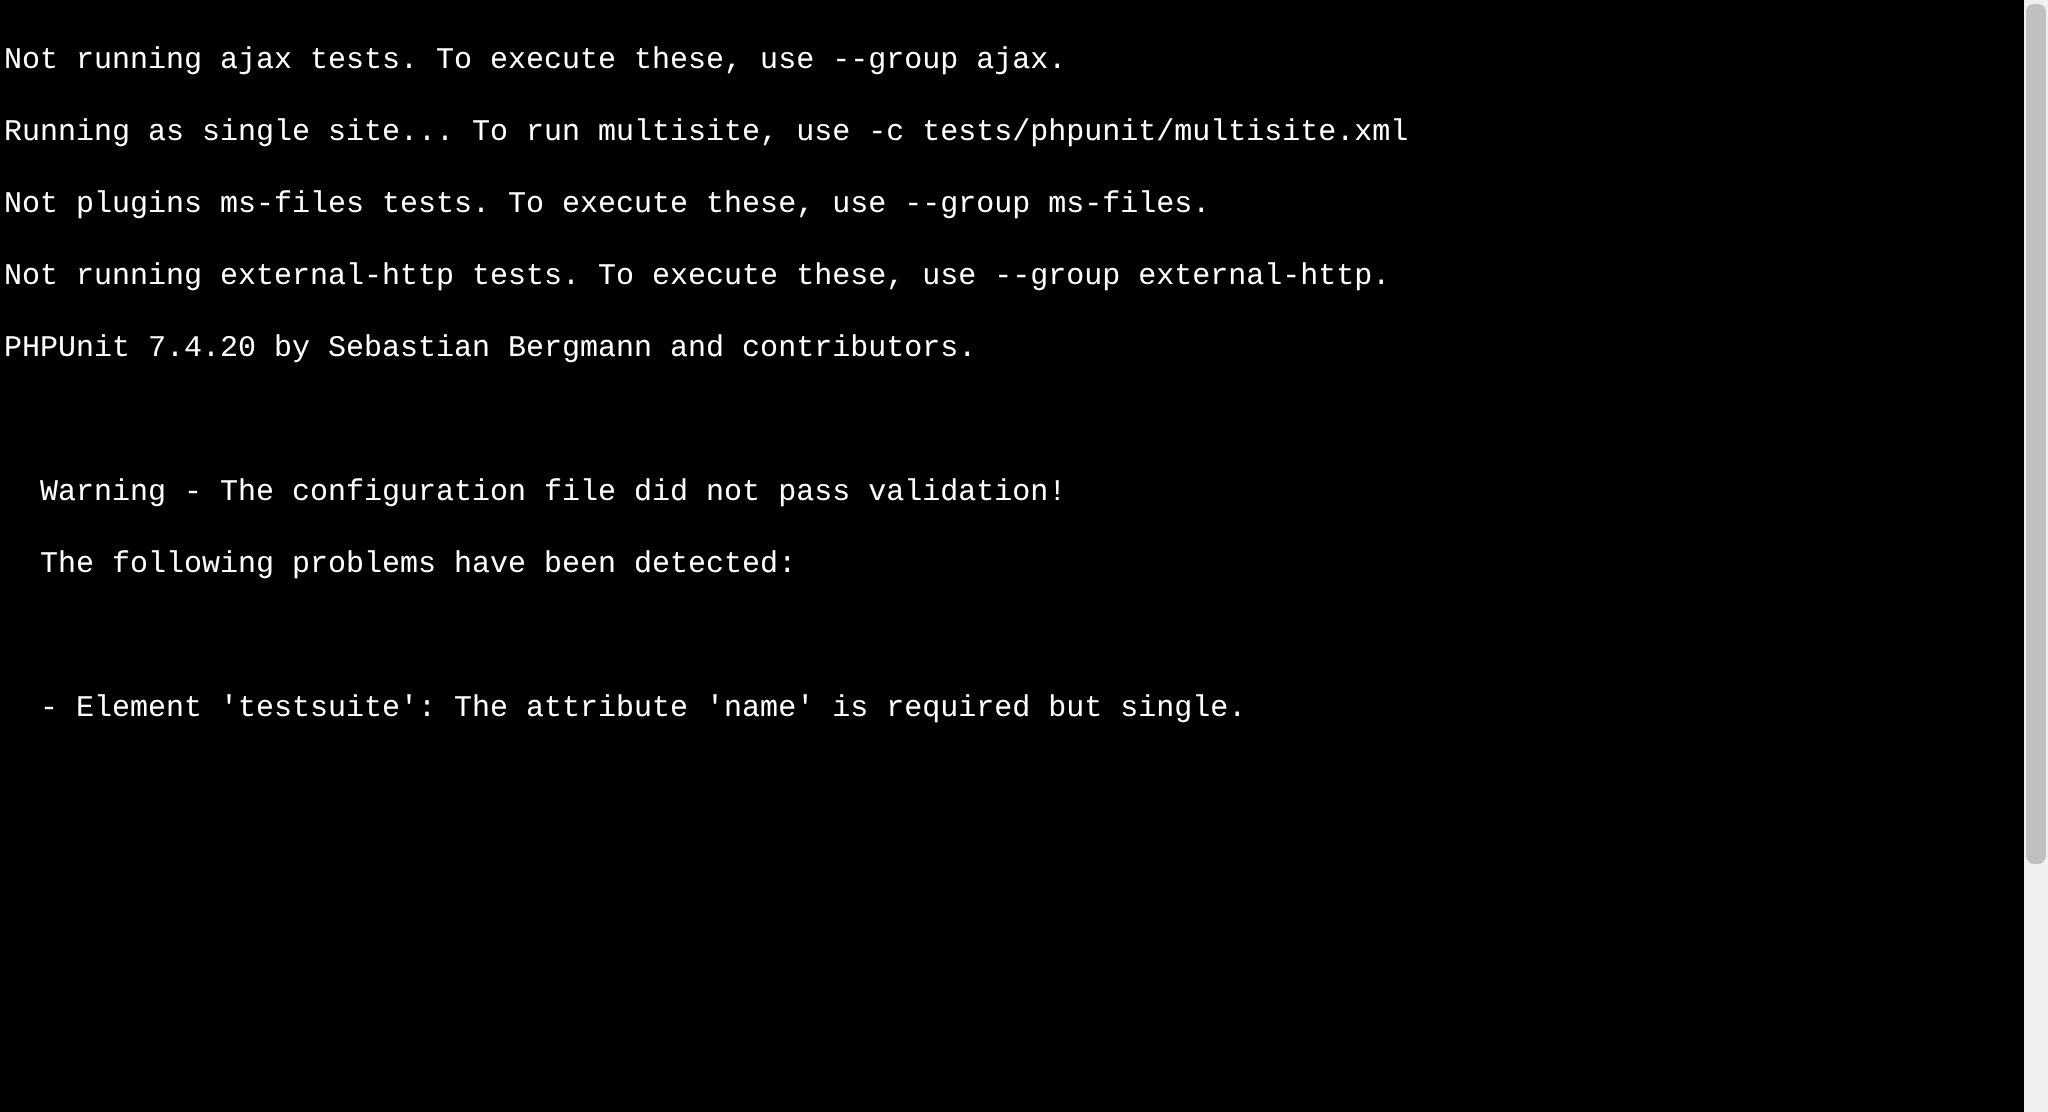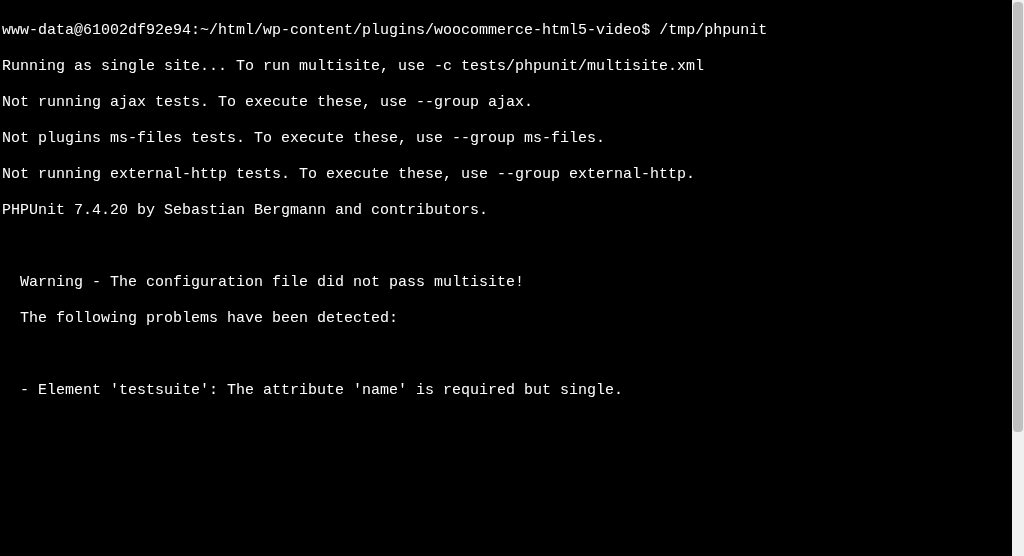--- a/index.html
+++ b/index.html
@@ -37,28 +37,27 @@
       width: 10px;
       height: 430px;
       background: #c0c0c0;
       border-radius: 4px;
     }
   </style>
 </head>
 <body>
 
 <div class="terminal">
-<div class="line"><span>www-data@61002df92e94</span>:<span>~/html/wp-content/plugins/woocommerce-html5-video</span><span>$ </span><span>/tmp/phpunit</span></div>
+<div class="line">Not running ajax tests. To execute these, use --group ajax.</div>
 <div class="line">Running as single site... To run multisite, use -c tests/phpunit/multisite.xml</div>
-<div class="line">Not running ajax tests. To execute these, use --group ajax.</div>
 <div class="line">Not plugins ms-files tests. To execute these, use --group ms-files.</div>
 <div class="line">Not running external-http tests. To execute these, use --group external-http.</div>
 <div class="line">PHPUnit 7.4.20 by Sebastian Bergmann and contributors.</div>
 <div class="line"> </div>
-<div class="line">  Warning - The configuration file did not pass multisite!</div>
+<div class="line">  Warning - The configuration file did not pass validation!</div>
 <div class="line">  The following problems have been detected:</div>
 <div class="line"> </div>
 <div class="line">  - Element 'testsuite': The attribute 'name' is required but single.</div>
 <div class="line"> </div>
 
 
 
 
 
 

